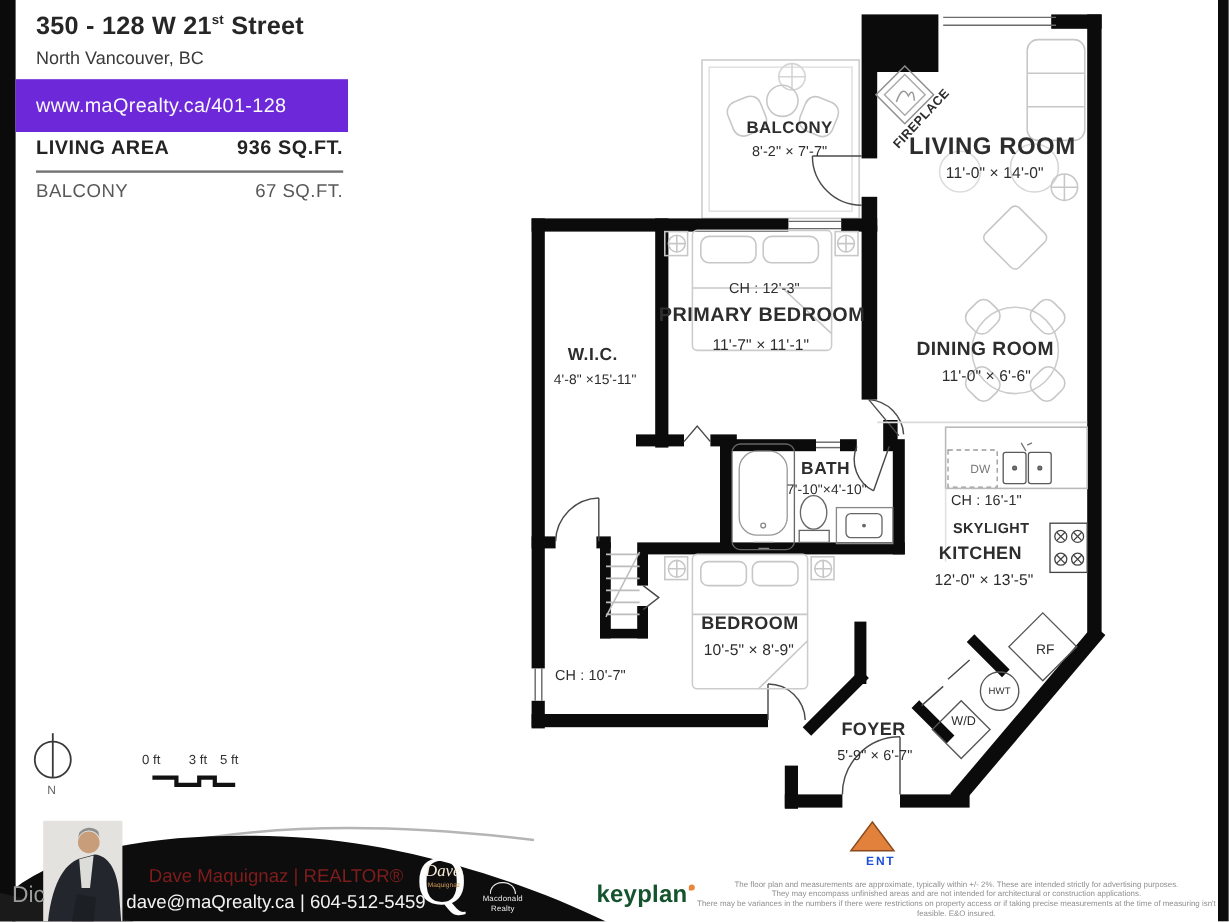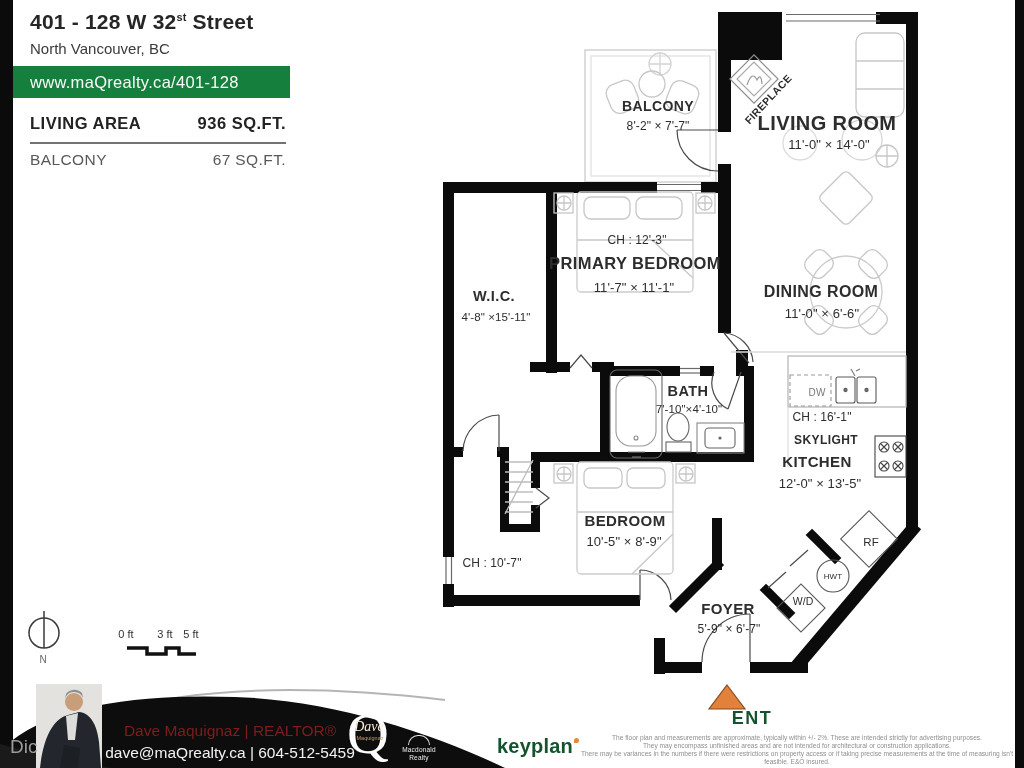--- a/index.html
+++ b/index.html
@@ -4,21 +4,21 @@
 <style>
   html,body{margin:0;padding:0;}
   body{width:1024px;height:768px;position:relative;overflow:hidden;background:#fff;
        font-family:"Liberation Sans",sans-serif;}
   .abs{position:absolute;}
   svg.plan{position:absolute;left:0;top:0;width:1024px;height:768px;}
   
   .title{left:30px;top:10px;font-size:21px;font-weight:600;color:#262626;letter-spacing:.2px;}
   .title sup{font-size:11px;font-weight:700;}
   .subtitle{left:30px;top:40px;font-size:15px;color:#3a3a3a;}
-  .webbar{left:13px;top:66px;width:277px;height:32px;background:#15803d;color:#fafafa;
+  .webbar{left:13px;top:66px;width:277px;height:44px;background:#6d28d9;color:#fafafa;
           display:flex;align-items:center;padding-left:17px;box-sizing:border-box;
           font-size:16.5px;letter-spacing:.3px;}
   .stats{left:30px;top:108px;width:256px;}
   .srow{display:flex;justify-content:space-between;align-items:baseline;}
   .srow.main{font-size:16.5px;font-weight:700;color:#232323;letter-spacing:.5px;
              padding:6px 0 9px 0;border-bottom:2px solid #737373;}
   .srow.sub{font-size:15.5px;color:#585858;padding:7px 0 2px 0;letter-spacing:.4px;}
   
   .lbl{position:absolute;transform:translate(-50%,-50%);white-space:nowrap;
        font-weight:600;color:#2d2d2d;letter-spacing:.4px;}
@@ -239,21 +239,21 @@
   <g>
     <rect x="36" y="684" width="66" height="84" fill="#e3e2de"></rect>
     <path d="M40 768 C 44 732 56 718 68 715 L79 712 C 90 713 97 724 99 742 L101 768 Z" fill="#23262c"></path>
     <path d="M66 716 L78 713 L75 740 L68 740 Z" fill="#dcdcd8"></path>
     <circle cx="74" cy="702" r="9" fill="#c89d7a"></circle>
     <path d="M65 699 A 9.5 9.5 0 0 1 83 698 L82 693 A 10.5 10.5 0 0 0 66 694 Z" fill="#8f8f8f"></path>
     <path d="M60 768 L64 745 L80 748 L78 768 Z" fill="#1c1f24"></path>
   </g>
 </svg>
 
-<div class="abs title"><span>401 - 128 W 32</span><sup>st</sup><span> Street</span></div>
+<div class="abs title"><span>350 - 128 W 21</span><sup>st</sup><span> Street</span></div>
 <div class="abs subtitle">North Vancouver, BC</div>
 <div class="abs webbar">
   <span>www.maQrealty.ca/401-128</span>
 </div>
 
 <div class="abs stats">
   <div class="srow main">
     <span>LIVING AREA</span>
     <span>936 SQ.FT.</span>
   </div>
@@ -292,21 +292,21 @@
 <div class="lbl" style="left:625px;top:520px;font-size:15px">BEDROOM</div>
 <div class="lbl dim" style="left:624px;top:541px;font-size:13px">10'-5"  ×  8'-9"</div>
 <div class="lbl dim" style="left:492px;top:563px;font-size:12px">CH : 10'-7"</div>
 
 <div class="lbl" style="left:728px;top:608px;font-size:15px">FOYER</div>
 <div class="lbl dim" style="left:729px;top:629px;font-size:12px">5'-9" × 6'-7"</div>
 
 <div class="lbl dim" style="left:803px;top:601px;font-size:10.5px">W/D</div>
 <div class="lbl dim" style="left:833px;top:576px;font-size:8px">HWT</div>
 <div class="lbl dim" style="left:871px;top:542px;font-size:11.5px">RF</div>
-<div class="lbl" style="left:752px;top:718px;font-size:18px;letter-spacing:1.5px;color:#14532d">ENT</div>
+<div class="lbl" style="left:734px;top:718px;font-size:10px;letter-spacing:1.5px;color:#1d4ed8">ENT</div>
 
 <div class="scale-lbl" style="left:126px;top:634px">0 ft</div>
 <div class="scale-lbl" style="left:165px;top:634px">3 ft</div>
 <div class="scale-lbl" style="left:191px;top:634px">5 ft</div>
 <div class="north-n" style="left:43px;top:659px">N</div>
 
 <div class="abs watermark">Dic</div>
 <div class="abs agent-line1 z">Dave Maquignaz | REALTOR®</div>
 <div class="abs agent-line2 z">dave@maQrealty.ca | 604-512-5459</div>
 

